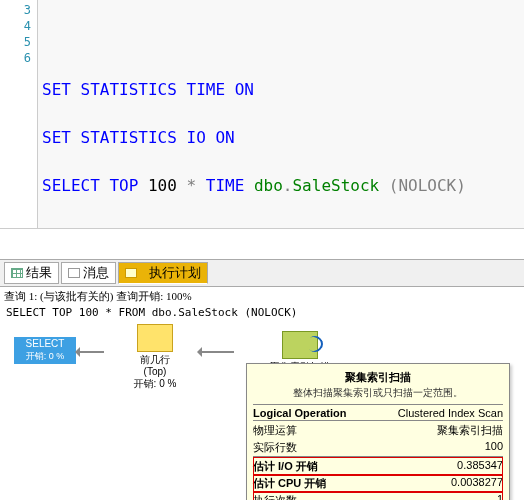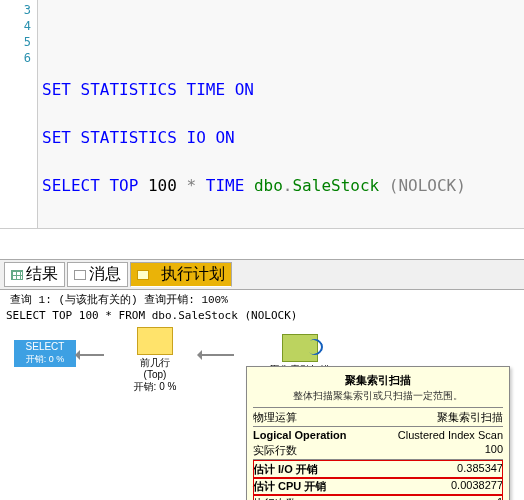--- a/index.html
+++ b/index.html
@@ -6,27 +6,27 @@
   body { font-family: "Microsoft YaHei", Tahoma, Arial, sans-serif; font-size: 11px; background: #fff; width: 524px; height: 500px; overflow: hidden; color: #000; }
   .editor { display: flex; border-bottom: 1px solid #ccc; }
   .gutter { width: 38px; background: #fff; border-right: 1px solid #ccc; text-align: right; color: #2b91af; font-family: Consolas, monospace; font-size: 12px; padding: 2px 6px 2px 0; line-height: 16px; }
   .code { flex:1; font-family: Consolas, monospace; font-size: 16px; padding: 2px 4px; line-height: 16px; white-space: pre; background:#f8f8f8; }
   .kw { color: #0000ff; }
   .fn { color: #008000; }
   .num { color: #000; }
   .gray { color: #808080; }
   .gap { height: 30px; }
   .tabs { display:flex; background:#f0f0f0; border-top:1px solid #aaa; border-bottom:1px solid #aaa; padding:2px 4px; gap:2px; }
-  .tab { display:flex; align-items:center; gap:3px; background:#fff; border:1px solid #aaa; padding:1px 6px; font-size:16px; cursor:pointer; }
+  .tab { display:flex; align-items:center; gap:3px; background:#fff; border:1px solid #aaa; padding:1px 6px; font-size:13px; cursor:pointer; }
   .tab.active { background:#eab308; border-bottom:1px solid #fff;gap:12px; }
   .tab-icon { width:12px; height:10px; display:inline-block; }
   .icon-grid { background:linear-gradient(#fff,#fff); border:1px solid #6a8; background-image:linear-gradient(#6a8 1px,transparent 1px),linear-gradient(90deg,#6a8 1px,transparent 1px); background-size:4px 4px; }
   .icon-msg { border:1px solid #999; background:#fff; }
   .icon-plan { border:1px solid #c90; background:#ffc; }
-  .queryline { padding:2px 10px; font-family:Liberation Mono, monospace; font-size:11px; color:#000; }
+  .queryline { padding:2px 4px; font-family:Liberation Serif, serif; font-size:11px; color:#000; }
   .sqlline { padding:0 6px 4px; font-family:Consolas,monospace; font-size:11px; color:#000; }
   .plan { position:relative; height:280px; }
   .op { position:absolute; text-align:center; font-size:10px; width:110px; }
   .op-icon { width:36px; height:28px; margin:0 auto 2px; }
   .op-top .op-icon { background:#ffe36b; border:1px solid #c9a21e; }
   .op-scan .op-icon { background:#bcd35f; border:1px solid #7a9924; position:relative; }
   .op-scan .op-icon:before { content:""; position:absolute; right:-6px; top:4px; width:14px; height:14px; border:2px solid #1560bd; border-left:none; border-bottom:none; border-radius:50%; transform:rotate(45deg); }
   .op-label { line-height:12px; color:#000; }
   .op-select { left:14px; top:14px; width:62px;}
   .op-select .lbl1{background:#3da0e3;color:#fff;padding:1px 0;font-size:10px;}
@@ -104,28 +104,28 @@
     <div class="op-label">[SaleStock].[PK </div>
     <div class="op-label">开销:</div>
   </div>
 
   <div class="tooltip">
     <div class="tt-title">聚集索引扫描</div>
     <div class="tt-sub">整体扫描聚集索引或只扫描一定范围。</div>
     <table class="tt-table">
       <tbody>
           <tr class="sep">
-            <td>物理运算</td>
-            <td class="v">聚集索引扫描</td>
-          </tr>
-      <tr class="sep">
             <td>
               <b class="blk">Logical Operation</b>
             </td>
             <td class="v">Clustered Index Scan</td>
+          </tr>
+      <tr class="sep">
+            <td>物理运算</td>
+            <td class="v">聚集索引扫描</td>
           </tr>
       <tr>
             <td>实际行数</td>
             <td class="v">100</td>
           </tr>
       <tr class="hl sep">
             <td>
               <b class="blk">估计 I/O 开销</b>
             </td>
             <td class="v">0.385347</td>

